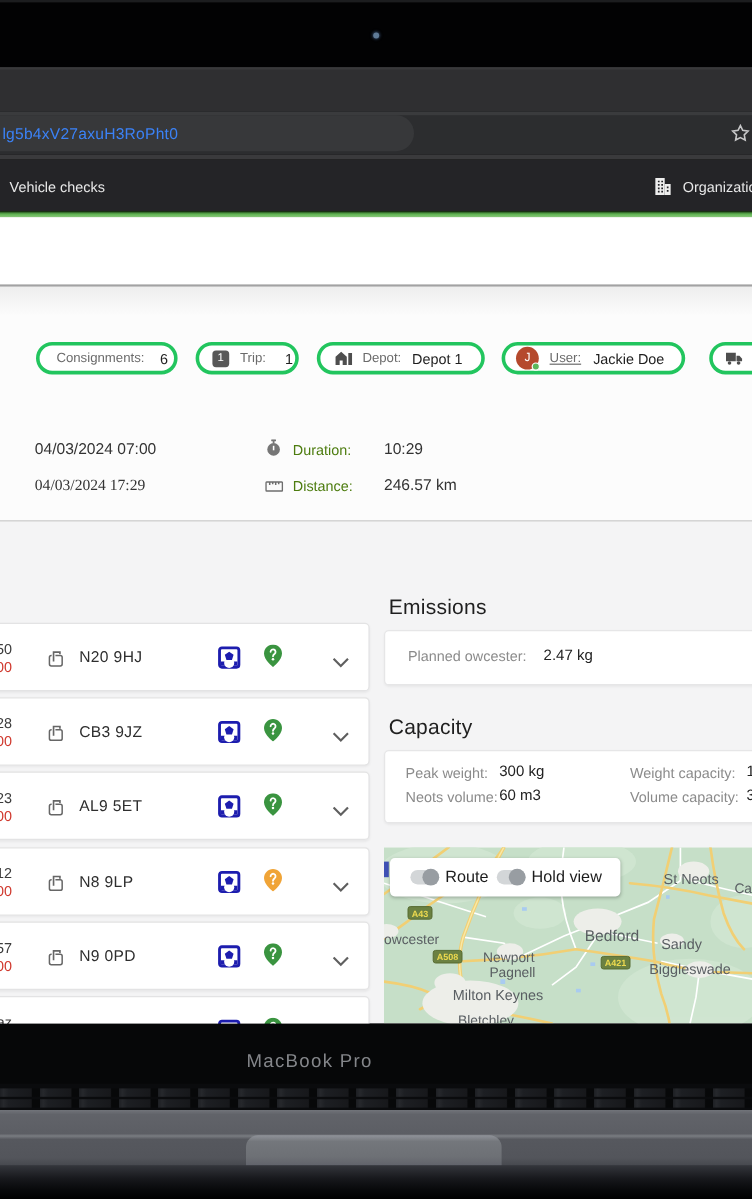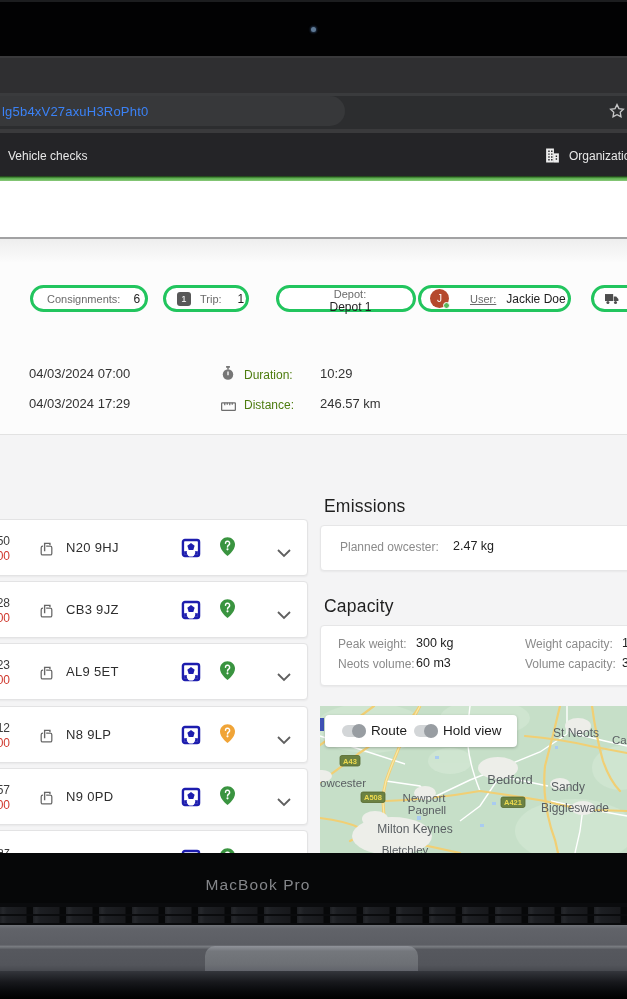--- a/index.html
+++ b/index.html
@@ -107,45 +107,45 @@
 
 <div class="chip" style="left:30px; width:118px;">
     <span class="lab" style="margin-left:14px;">Consignments:</span>
     <span class="val" style="margin-left:13px;">6</span>
   </div>
 <div class="chip" style="left:163px; width:86px;">
   <span style="margin-left:11px; width:14px; height:14px; background:#585858; border-radius:3px; color:#fff; font-size:9.5px; display:flex; align-items:center; justify-content:center;">1</span>
   <span class="lab" style="margin-left:9px;">Trip:</span>
     <span class="val" style="margin-left:16px;">1</span>
 </div>
-<div class="chip" style="left:276px; width:140px;flex-direction:column;">
+<div class="chip" style="left:264px; width:140px;">
   <svg style="margin-left:12px;" width="15" height="15" viewBox="0 0 24 24" fill="#4e4e4e">
       <path d="M1 10l7.5-6.5L16 10v11H1zm5.5 11v-6h4v6z" fill-rule="evenodd"></path>
       <path d="M18 5h5v16h-5z"></path>
     </svg>
   <span class="lab" style="margin-left:8px;">Depot:</span>
     <span class="val" style="margin-left:9px;">Depot 1</span>
 </div>
 <div class="chip" style="left:418px; width:153px;">
   <span style="position:relative; margin-left:9px; width:19px; height:19px; background:#b5492d; border-radius:50%; color:#fff; font-size:10px; display:flex; align-items:center; justify-content:center;">J<i style="position:absolute; right:-1px; bottom:-1px; width:7px; height:7px; background:#5bb75b; border:1px solid #fff; border-radius:50%;"></i></span>
-  <span class="lab" style="margin-left:21px;text-decoration:underline;">User:</span>
+  <span class="lab" style="margin-left:9px;text-decoration:underline;">User:</span>
     <span class="val" style="margin-left:10px;">Jackie Doe</span>
 </div>
 <div class="chip" style="left:591px; width:120px;">
   <svg style="margin-left:11px;" width="14" height="12" viewBox="0 0 24 19" fill="#4e4e4e">
       <path d="M0 1h14v12H0z"></path>
       <path d="M15 5h4.2L23 9.5V13h-8z"></path>
       <circle cx="5" cy="15.5" r="2.6"></circle>
       <circle cx="18" cy="15.5" r="2.6"></circle>
     </svg>
   <span class="lab" style="margin-left:8px;">V</span>
 </div>
 
 <div class="dat" style="left:29px; top:366px;">04/03/2024 07:00</div>
-<div class="dat" style="left:29px; top:396px;">04/03/2024 17:29</div>
+<div class="dat" style="left:29px; top:396px;font-family:Liberation Serif, serif;">04/03/2024 17:29</div>
 <div class="abs" style="left:222px; top:366px;"><svg width="12" height="14" viewBox="0 0 24 28">
       <g fill="#767676">
         <rect x="8" y="0" width="8" height="3.5" rx="1"></rect>
         <rect x="10.5" y="2" width="3" height="5"></rect>
         <circle cx="12" cy="17" r="10.5"></circle>
       </g>
       <rect x="10.7" y="11" width="2.6" height="7.5" fill="#fff"></rect>
     </svg></div>
 <div class="datlab" style="left:244px; top:368px;">Duration:</div>
 <div class="dat" style="left:320px; top:366px;">10:29</div>

